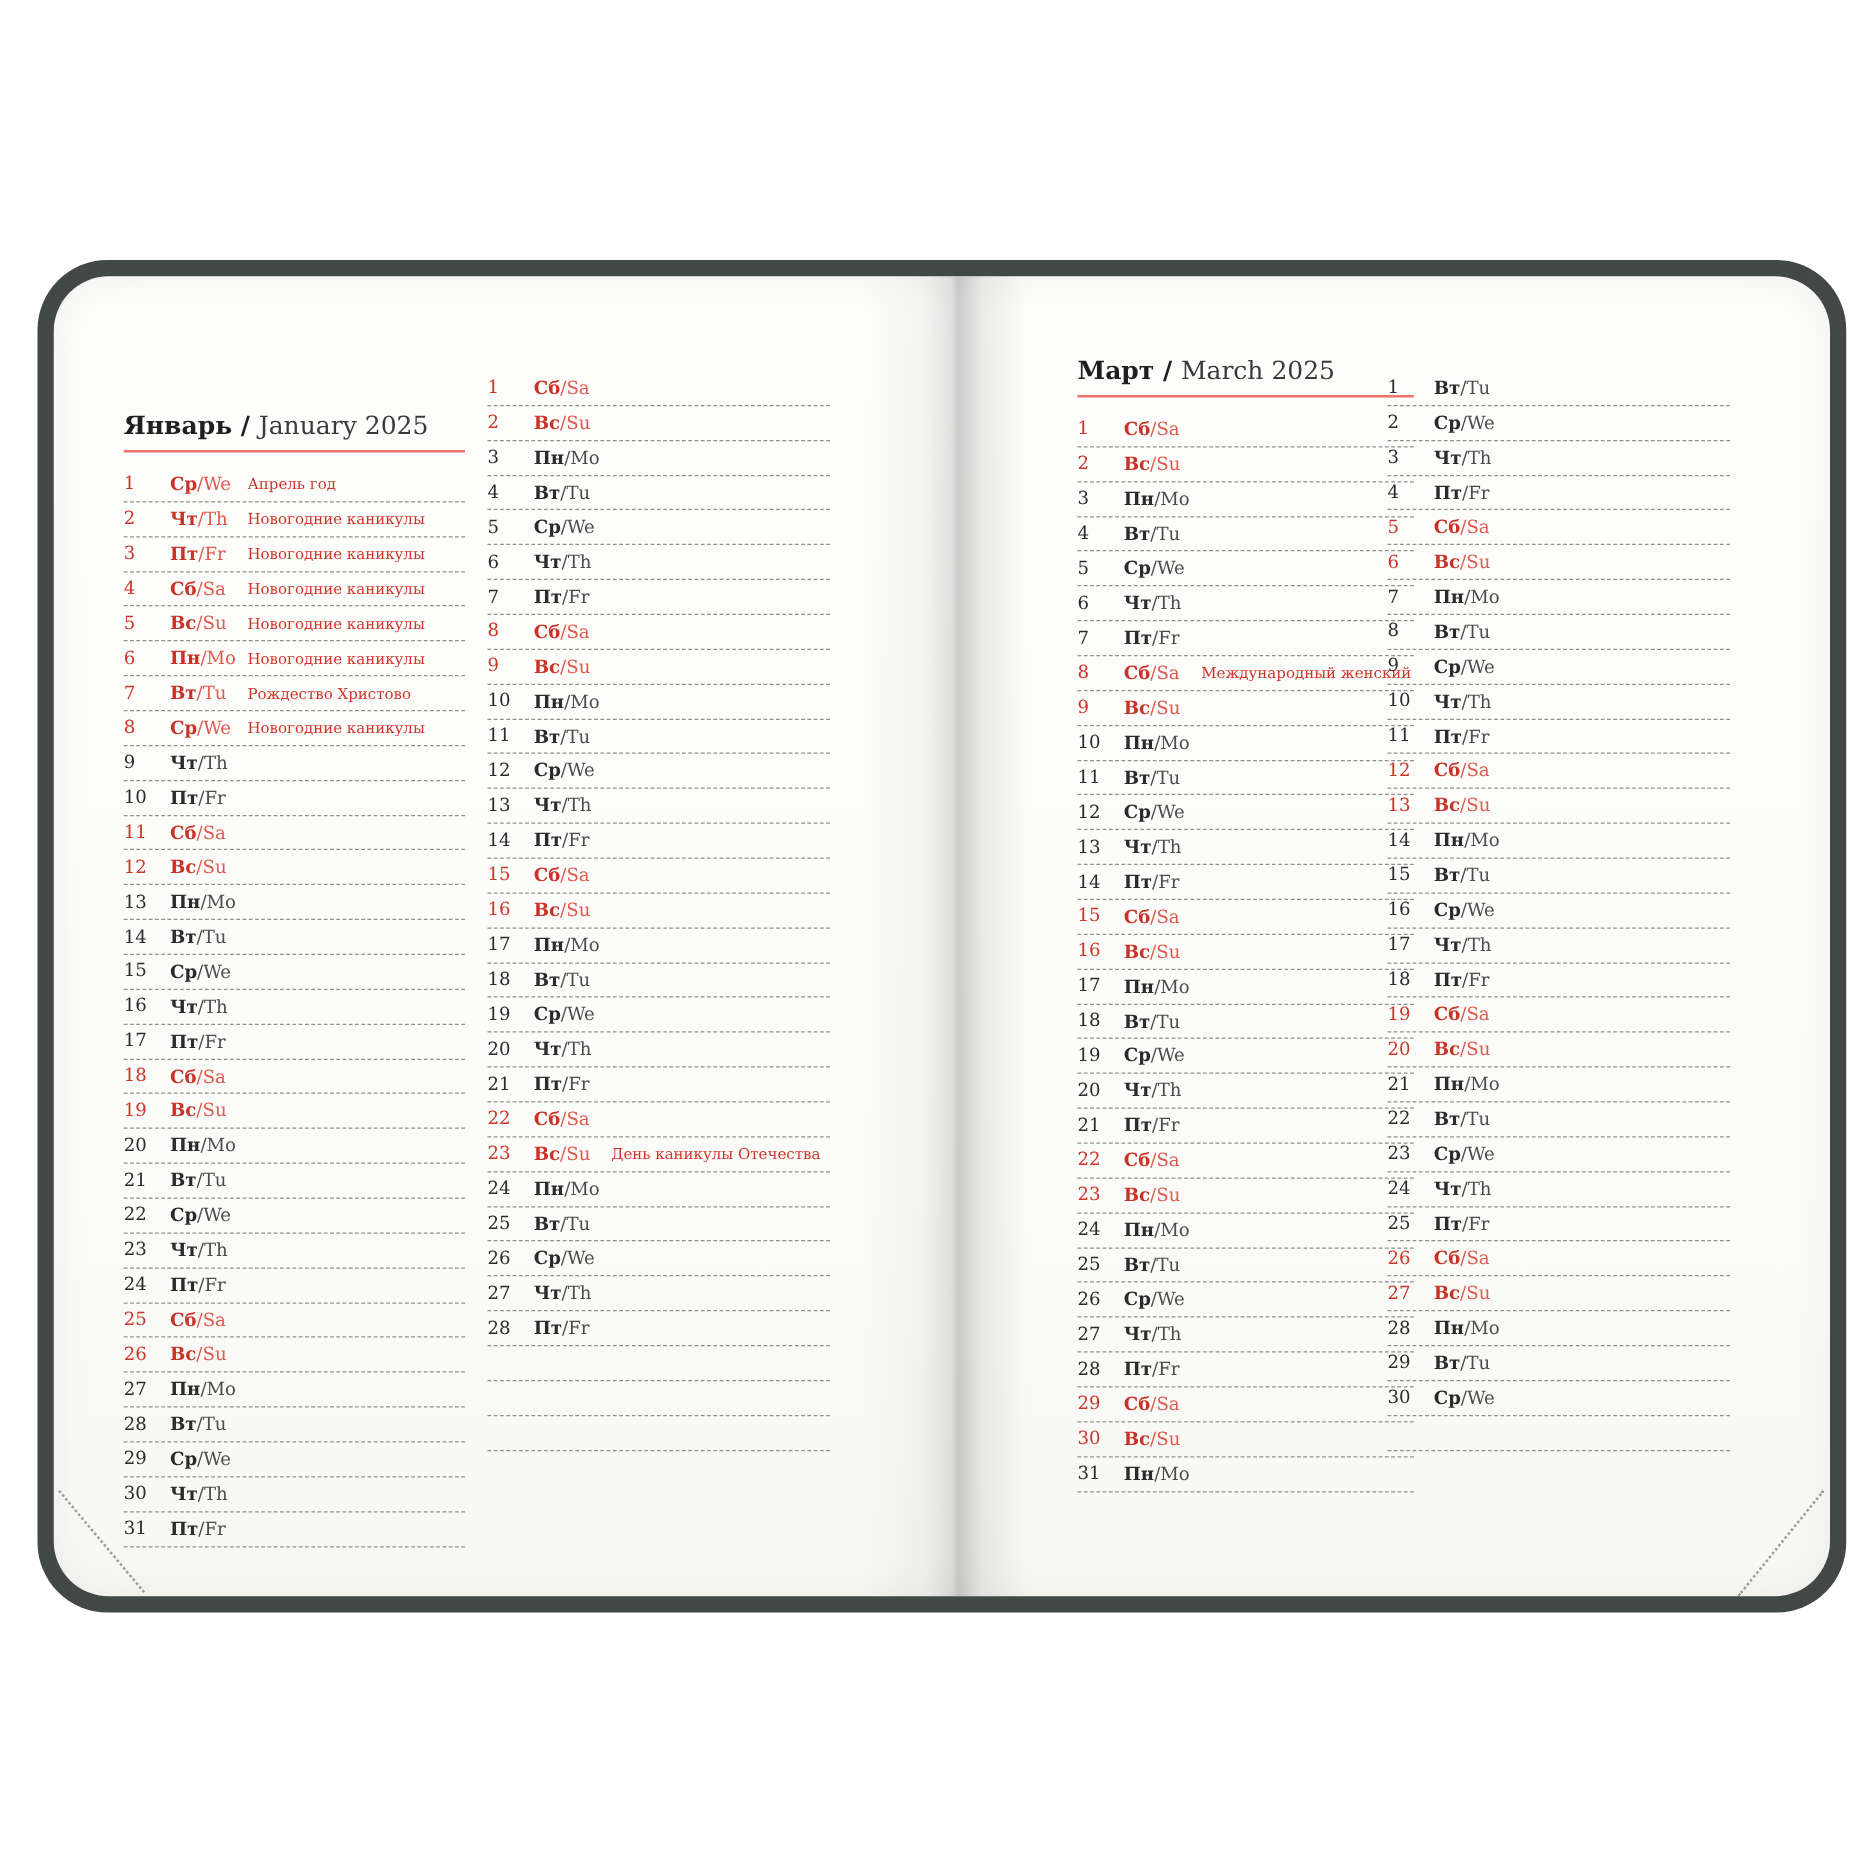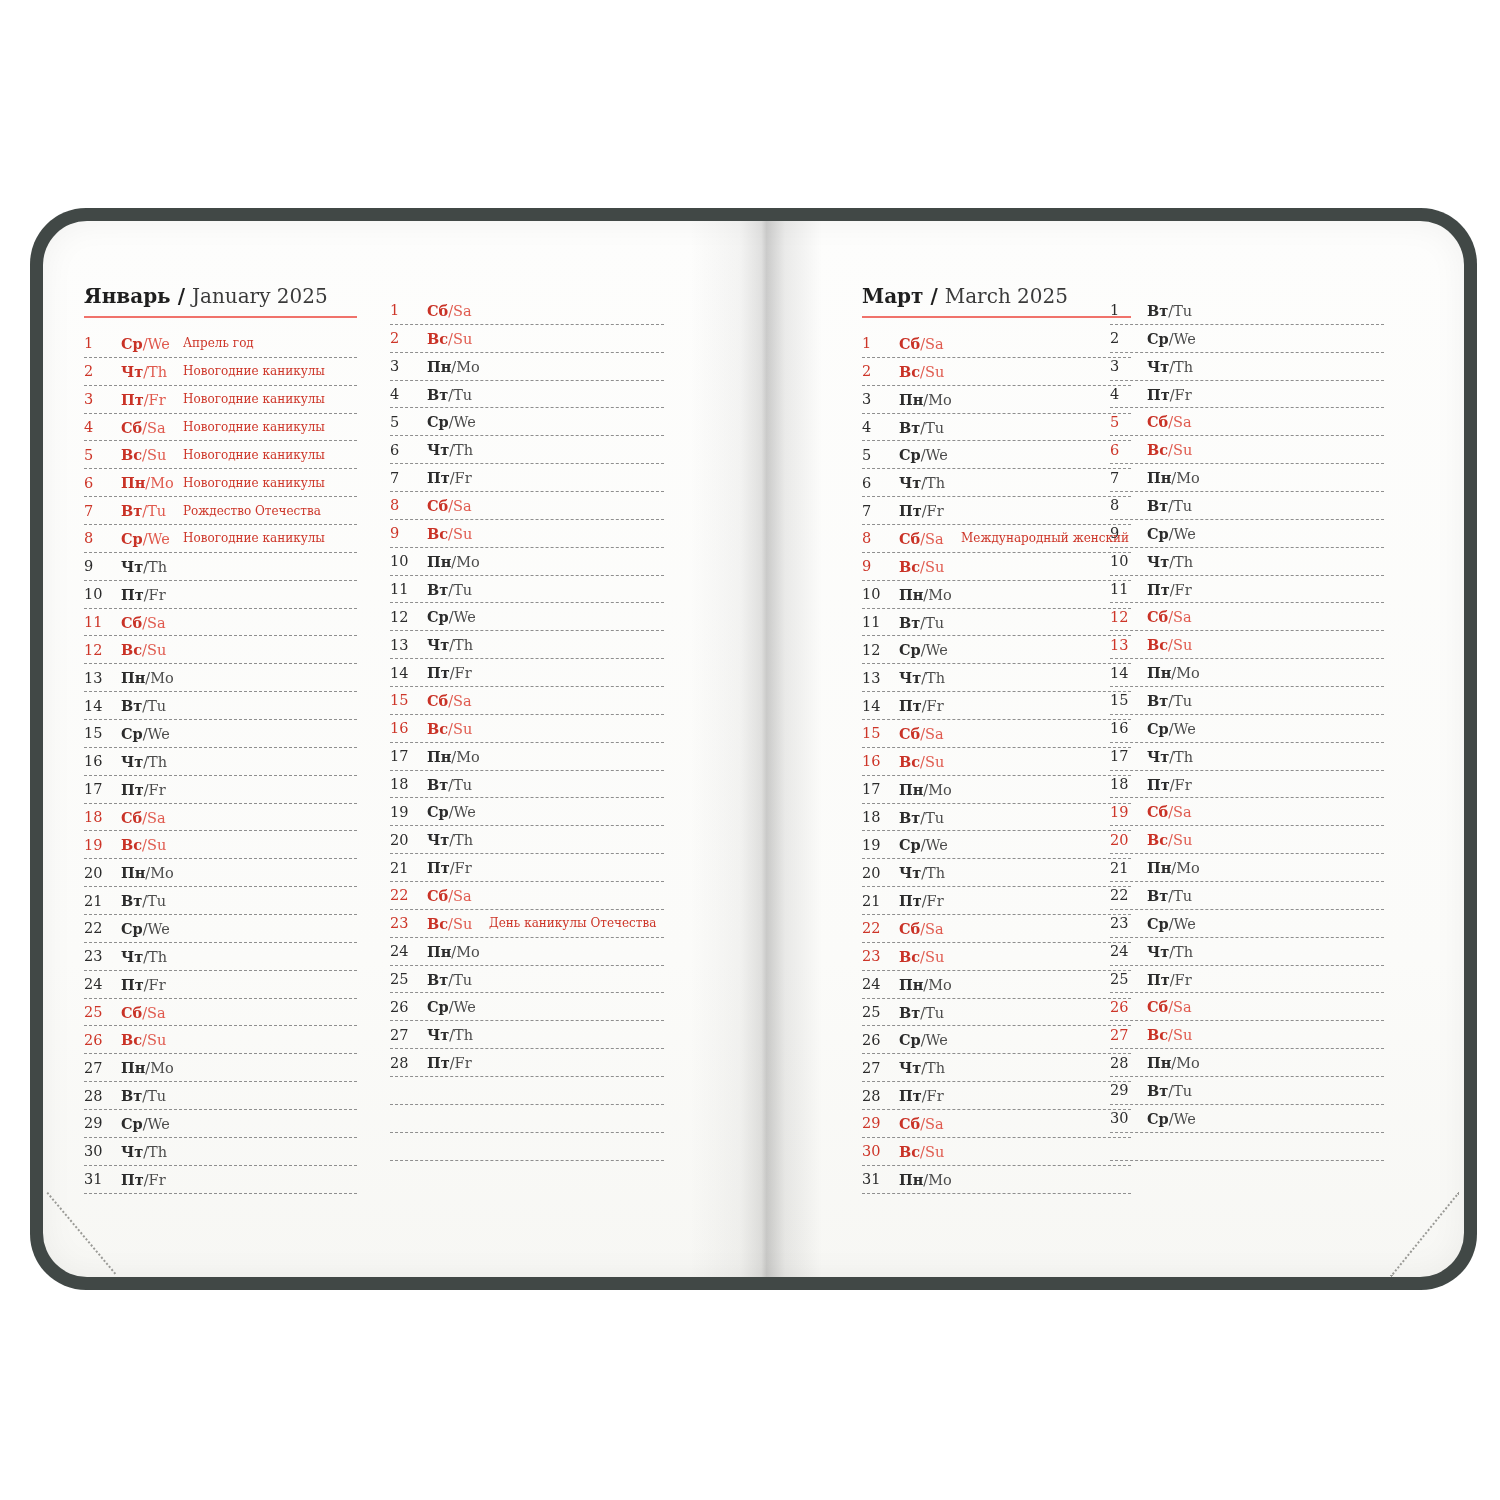--- a/index.html
+++ b/index.html
@@ -57,21 +57,21 @@
 </head>
 <body>
 
 <div class="cover">
   <div class="pages">
     <div class="spine"></div>
   </div>
 </div>
 
 <div class="content-layer">
-    <section class="month-col" style="left: 84px; width: 273px;">
+    <section class="month-col" style="left: 99px; width: 273px; margin-top: 44px;">
       <header class="mh"><span class="mru">Январь</span><span class="msep"> / </span><span class="men">January 2025</span></header>
       <ul class="days">
         <li class="day-row red">
           <span class="num">1</span>
           <span class="dow"><b>Ср</b><span class="den">/We</span></span>
           <span class="note">Апрель год</span>
         </li>
         <li class="day-row red">
           <span class="num">2</span>
           <span class="dow"><b>Чт</b><span class="den">/Th</span></span>
@@ -93,21 +93,21 @@
           <span class="note">Новогодние каникулы</span>
         </li>
         <li class="day-row red">
           <span class="num">6</span>
           <span class="dow"><b>Пн</b><span class="den">/Mo</span></span>
           <span class="note">Новогодние каникулы</span>
         </li>
         <li class="day-row red">
           <span class="num">7</span>
           <span class="dow"><b>Вт</b><span class="den">/Tu</span></span>
-          <span class="note">Рождество Отечества</span>
+          <span class="note">Рождество Христово</span>
         </li>
         <li class="day-row red">
           <span class="num">8</span>
           <span class="dow"><b>Ср</b><span class="den">/We</span></span>
           <span class="note">Новогодние каникулы</span>
         </li>
         <li class="day-row">
           <span class="num">9</span>
           <span class="dow"><b>Чт</b><span class="den">/Th</span></span>
         </li>

